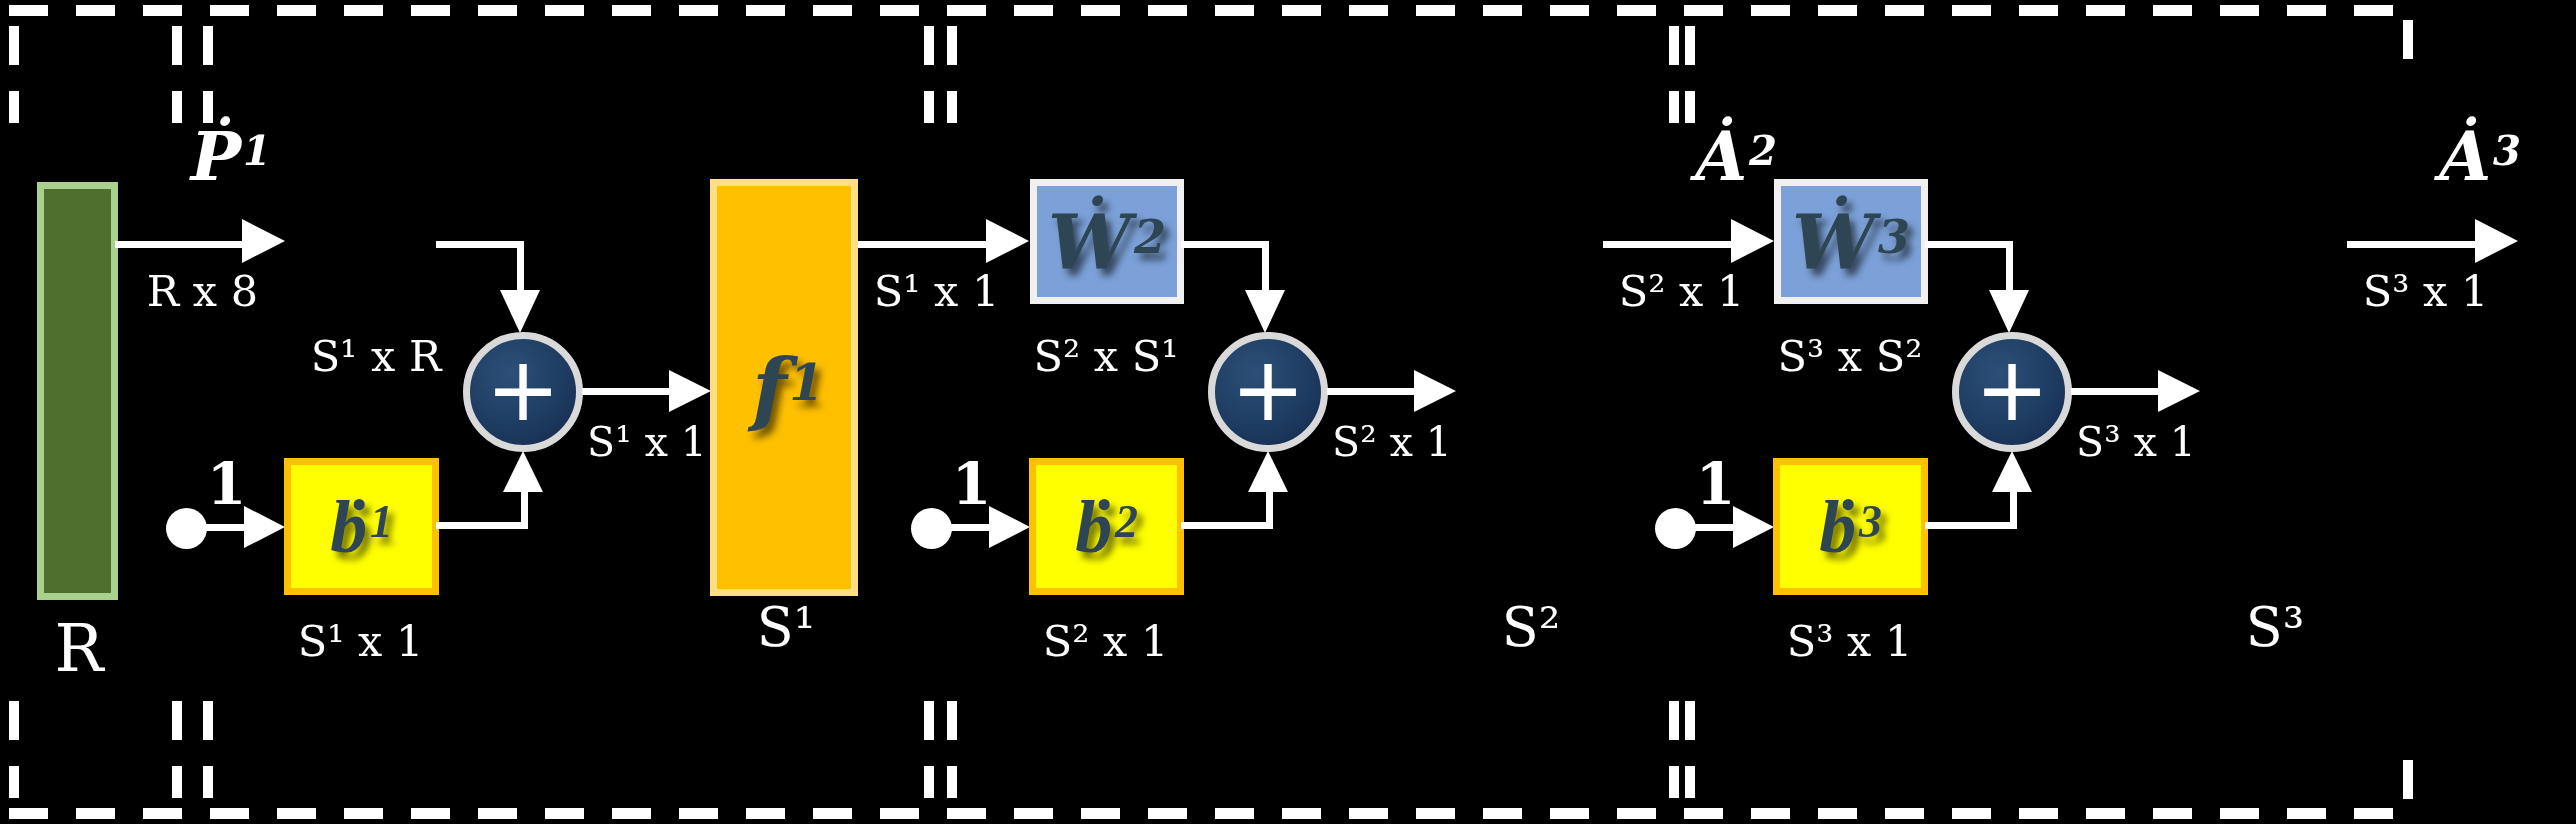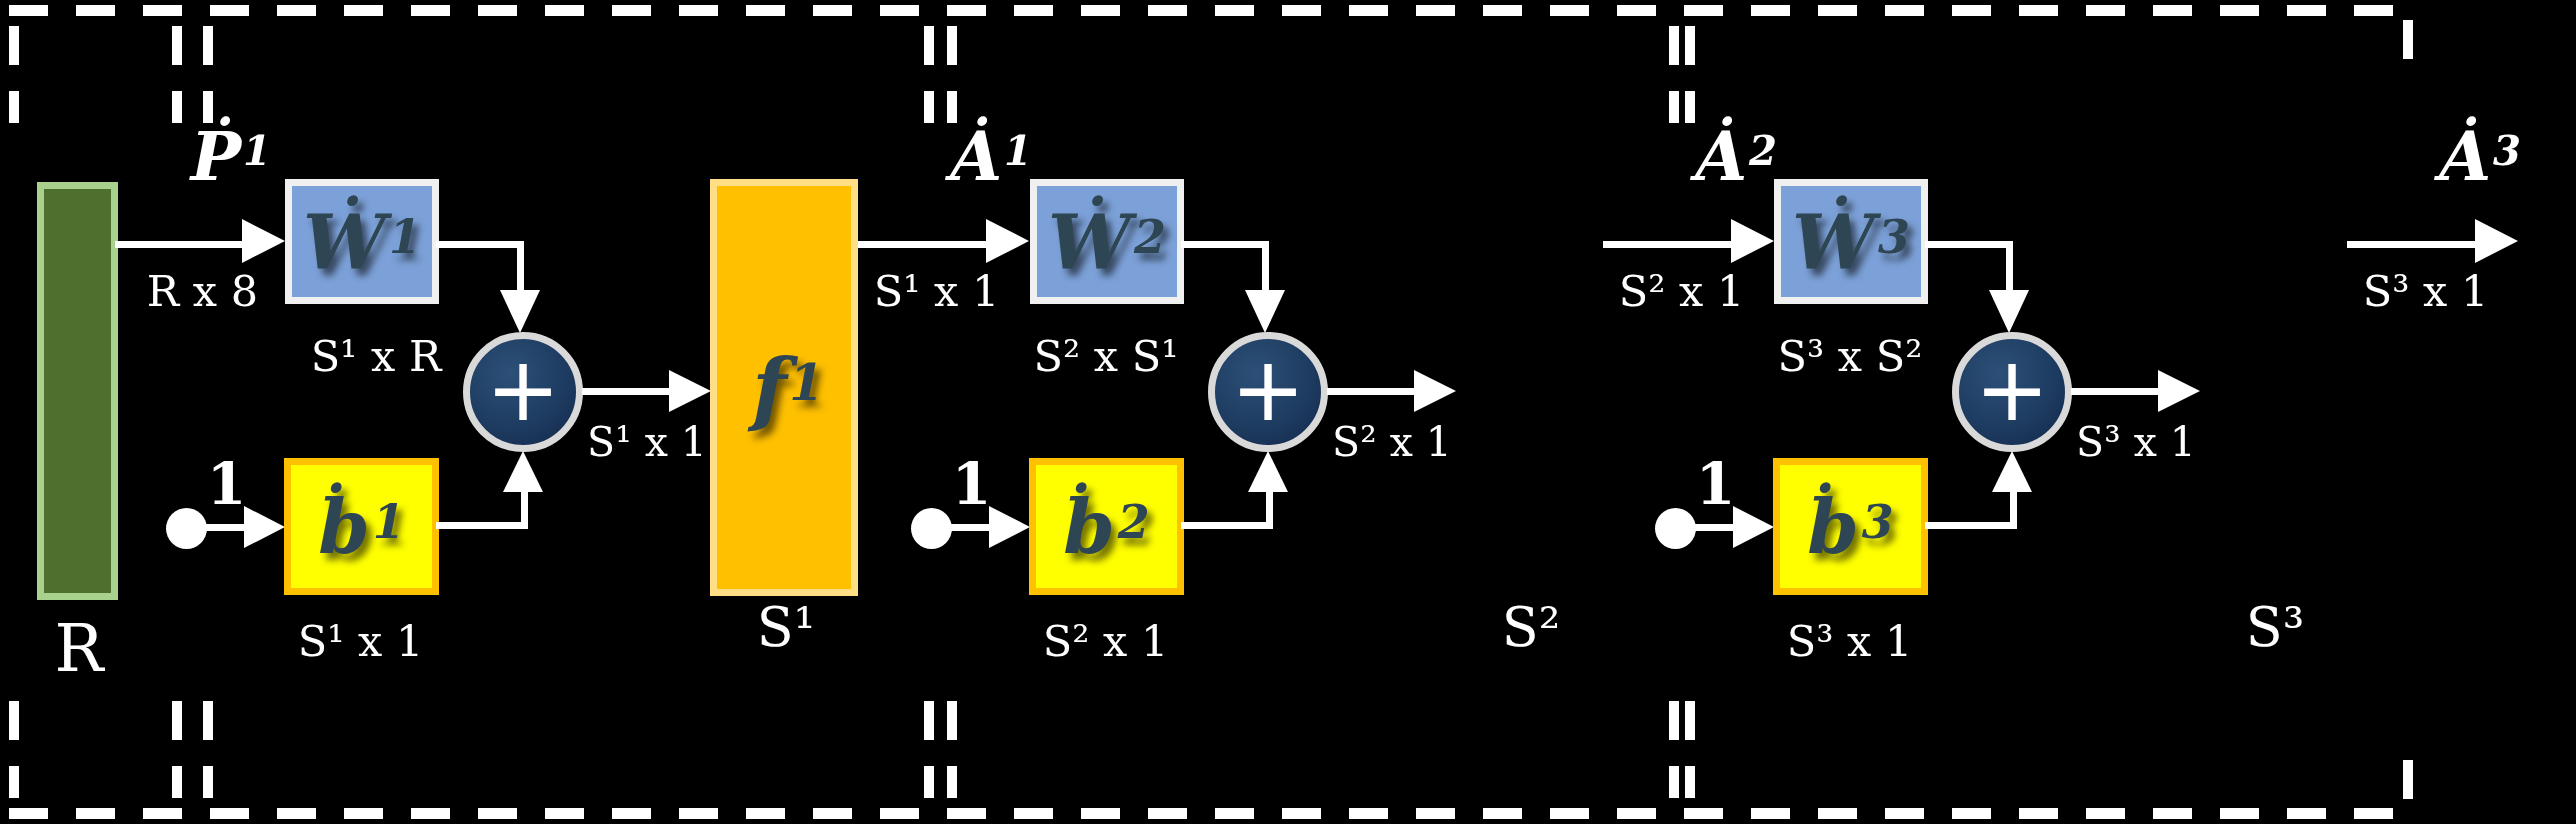--- a/index.html
+++ b/index.html
@@ -33,21 +33,21 @@
   .one{position:absolute;color:#fff;font-size:57px;font-weight:bold;line-height:1;text-align:center;}
 
   .box{position:absolute;box-sizing:border-box;display:flex;align-items:center;justify-content:center;}
   .box .glyph{font-size:74px;font-weight:bold;font-style:italic;color:var(--glyph,#2E4553);
               text-shadow:5.5px 6.5px 7.4px rgba(0,0,0,.55);line-height:1;}
   .box .glyph .sup{font-size:.62em;position:relative;top:-.32em;margin-left:2.8px;}
 
   .w-box{left:285px;top:179px;width:154px;height:125px;
          background:var(--w-fill);border:7.4px solid var(--w-border);}
   .b-box{left:284px;top:458px;width:155px;height:137px;
-         background:var(--b-fill);border:7.4px solid var(--b-border);}
+         background:var(--b-fill);border:7.4px solid var(--b-border);font-family:Liberation Serif, serif;}
   .f-box{left:710px;top:179px;width:148px;height:417px;
          background:var(--f-fill);border:7.4px solid var(--f-border);}
   .f-box .glyph{position:absolute;left:8px;right:0;top:162px;text-align:center;font-size:80px;}
 
   .sum{position:absolute;left:463px;top:332px;width:120px;height:120px;border-radius:50%;
        box-sizing:border-box;border:7.4px solid var(--sum-ring);
        background:radial-gradient(circle at 38% 32%,#2d5078 0%,var(--sum-fill) 55%,#12274a 100%);
        display:flex;align-items:center;justify-content:center;}
   .sum .plus{font-family:"DejaVu Sans","Liberation Sans",sans-serif;
              color:#fff;font-size:89px;line-height:1;margin-top:-5.5px;}
@@ -73,23 +73,20 @@
     <div class="flow-label" style="left:118px;top:123px;">
       <span>Ṗ</span><span class="sup">1</span>
     </div>
     <div class="dim" style="left:126px;top:270px;width:153px;">R x 8</div>
     <div class="line" style="left:115px;top:241px;width:131px;height:6.5px;"></div>
     <div class="head-right" style="left:242px;top:219px;"></div>
   </div>
 
 <div class="layer" style="left: 0px;">
 
-      <div class="box w-box">
-        <span class="glyph"><span>Ẇ</span><span class="sup">1</span></span>
-      </div>
       <div class="dim" style="left:288px;top:335px;width:176px;">S¹ x R</div>
 
       <div class="line" style="left:436px;top:241px;width:88px;height:6.5px;"></div>
       <div class="line" style="left:517px;top:241px;width:6.5px;height:54px;"></div>
       <div class="head-down" style="left:500px;top:290px;"></div>
 
       <div class="dot" style="left:166px;top:508px;"></div>
       <div class="one" style="left:194px;top:455px;width:65px;">1</div>
       <div class="line" style="left:204px;top:524px;width:44px;height:6.5px;"></div>
       <div class="head-right" style="left:244px;top:506px;border-top-width:21px;border-bottom-width:21px;border-left-width:41px;"></div>
@@ -110,23 +107,20 @@
       <div class="head-right" style="left:669px;top:370px;border-top-width:21px;border-bottom-width:21px;border-left-width:42px;"></div>
       <div class="dim" style="left:564px;top:422px;width:166px;font-size:41px;">S¹ x 1</div>
 
       <div class="box f-box">
         <span class="glyph"><span>f</span><span class="sup">1</span></span>
       </div>
       <div class="size-label" style="left:712px;top:601px;width:148px;">S¹</div>
 
       <div class="line" style="left:858px;top:241px;width:131px;height:6.5px;"></div>
       <div class="head-right" style="left:986px;top:219px;"></div>
-      <div class="flow-label" style="left:879px;top:123px;">
-        <span>Ȧ</span><span class="sup">1</span>
-      </div>
       <div class="dim" style="left:860px;top:270px;width:153px;">S¹ x 1</div>
 
     </div>
     <div class="layer" style="left: 745px;">
 
       <div class="box w-box">
         <span class="glyph"><span>Ẇ</span><span class="sup">2</span></span>
       </div>
       <div class="dim" style="left:273px;top:335px;width:176px;">S² x S¹</div>
 

